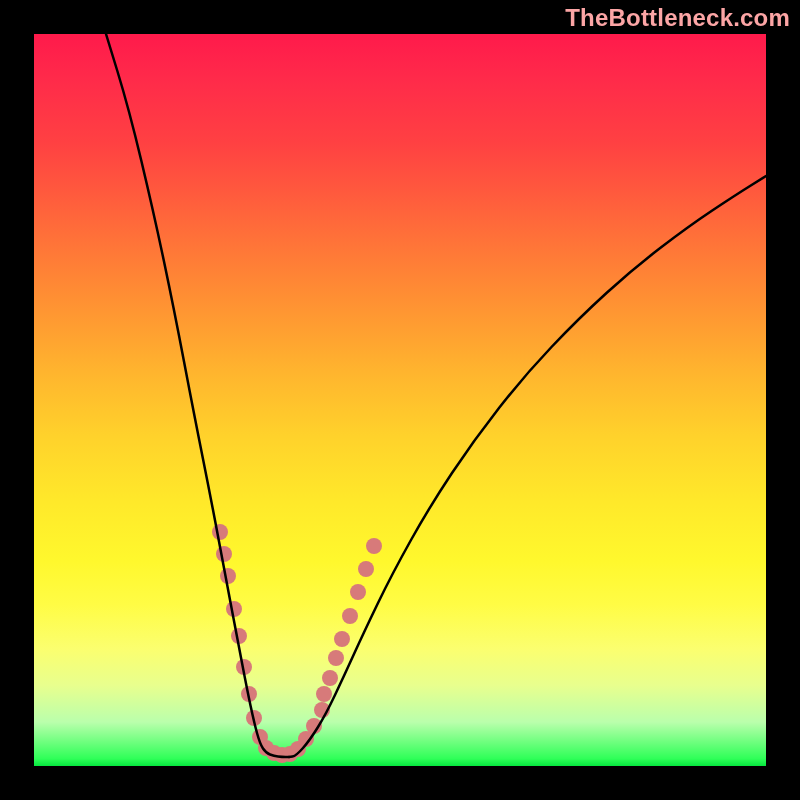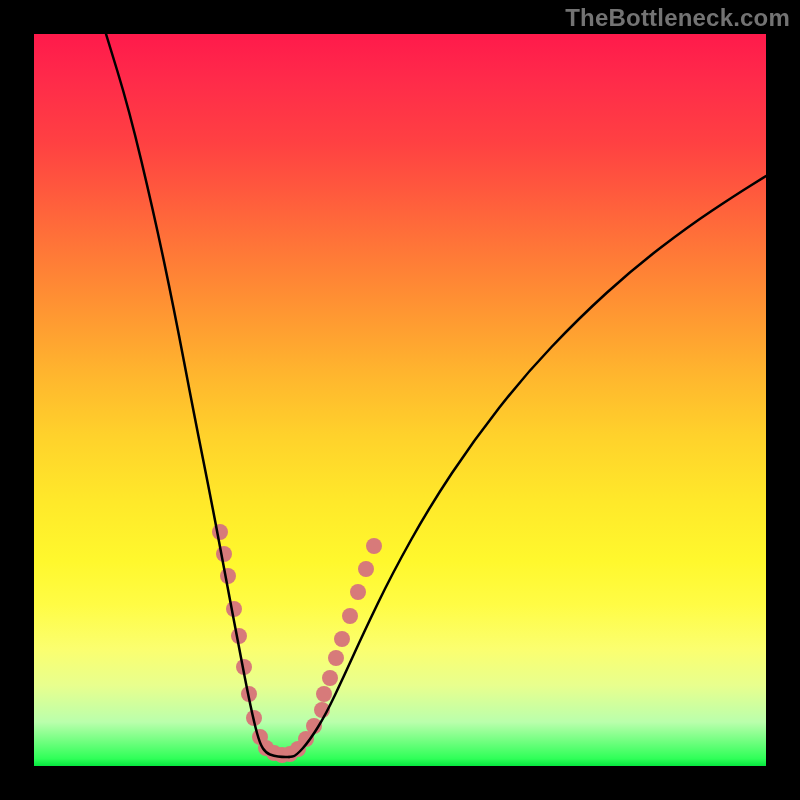--- a/index.html
+++ b/index.html
@@ -48,21 +48,21 @@
       #06e73f 100%
     );
   }
   .watermark {
     position: absolute;
     top: 4px;
     right: 10px;
     font-family: Arial, Helvetica, sans-serif;
     font-size: 24px;
     font-weight: 600;
-    color: #737373;
+    color: #fca5a5;
     letter-spacing: 0.2px;
   }
   svg.curve {
     position: absolute;
     inset: 0;
   }
 </style>
 </head>
 <body>
 

